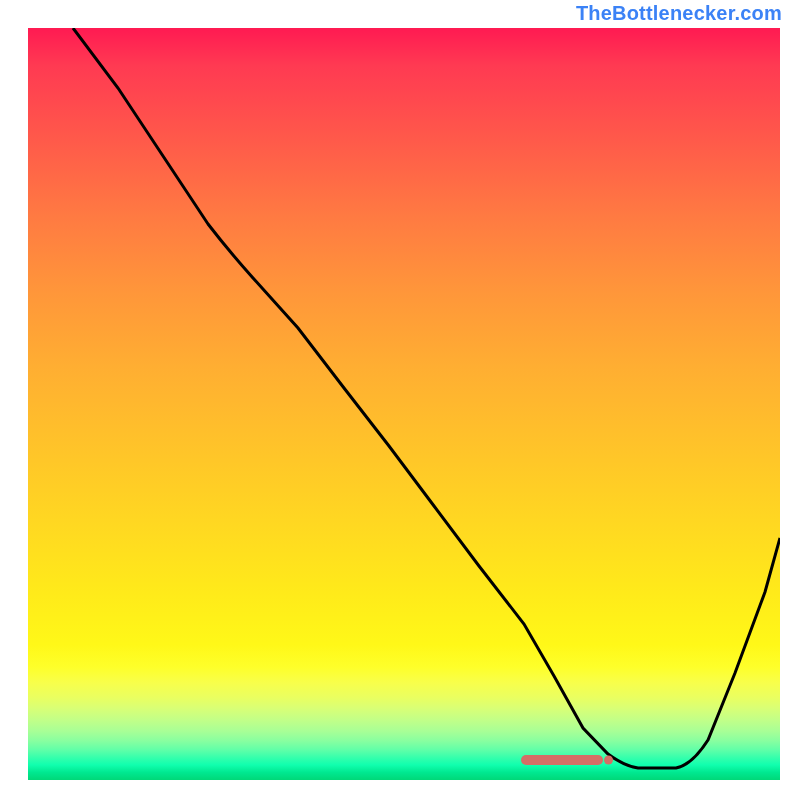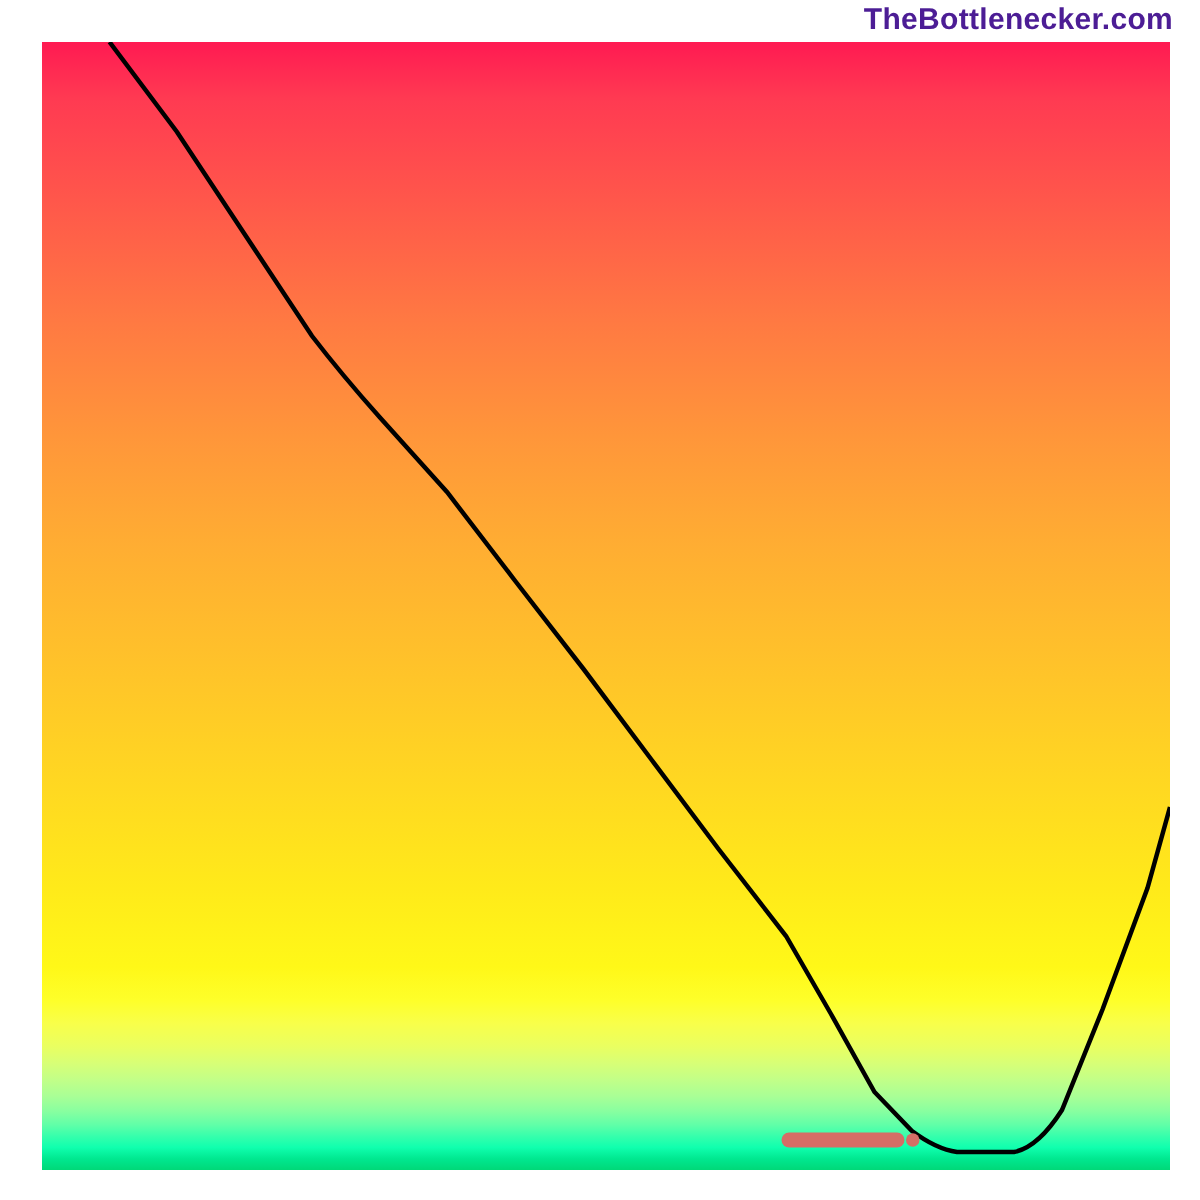--- a/index.html
+++ b/index.html
@@ -9,21 +9,21 @@
     background: #ffffff;
     position: relative;
     font-family: Arial, sans-serif;
   }
   .watermark {
     position: absolute;
     top: 2px;
     right: 18px;
     font-size: 20px;
     font-weight: bold;
-    color: #4c1d95;
+    color: #3b82f6;
     letter-spacing: 0.2px;
   }
   .plot-area {
     position: absolute;
     left: 28px;
     top: 28px;
     width: 752px;
     height: 752px;
   }
   .gradient-bg {

